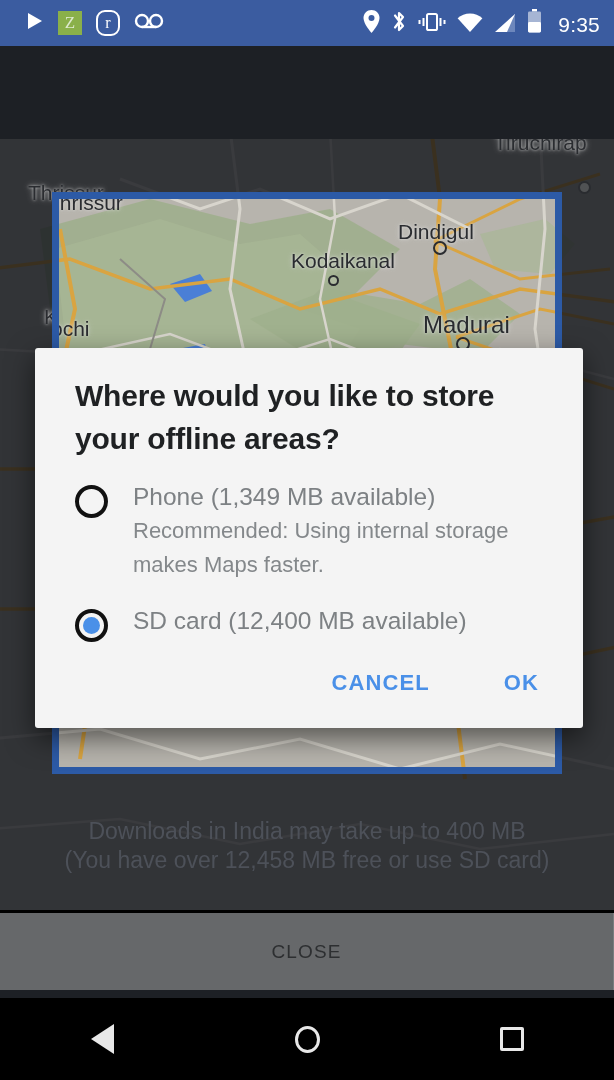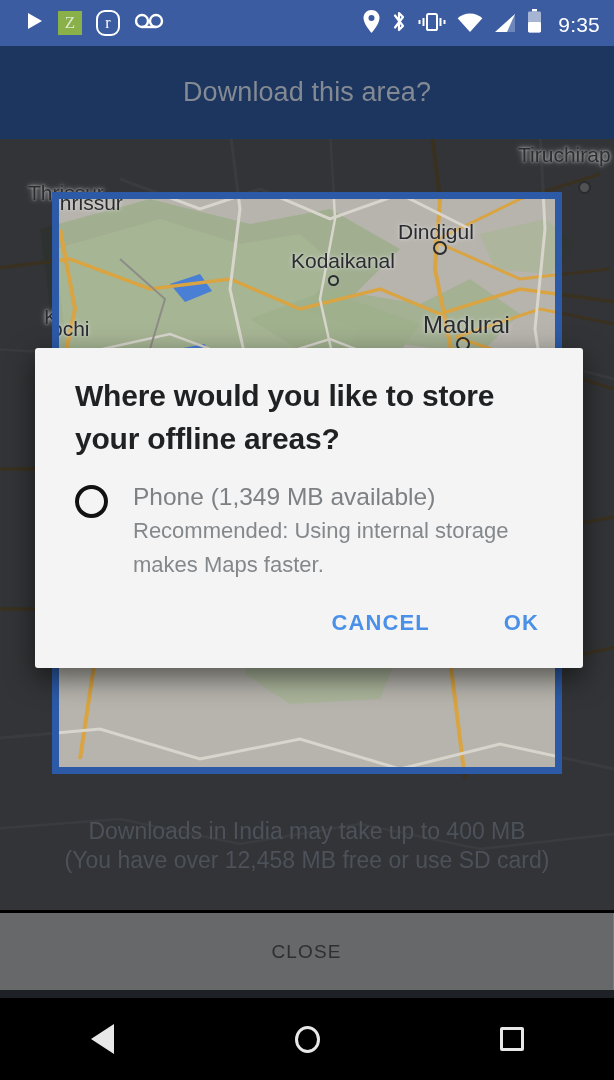--- a/index.html
+++ b/index.html
@@ -273,23 +273,20 @@
         <svg width="15" height="24" viewBox="0 0 15 24">
           <rect x="5" y="0" width="5" height="2.4" fill="#fff"></rect>
           <rect x="1" y="2.4" width="13" height="21" rx="1.4" fill="#fff" opacity="0.55"></rect>
           <rect x="1" y="13" width="13" height="10.4" rx="1.4" fill="#fff"></rect>
         </svg>
       </span>
       <span id="clock">9:35</span>
     </div>
   </div>
 
-  <div id="app-bar">
-    <div id="app-bar-title">Download this area?</div>
-  </div>
 
   <div id="map-area">
 
     <svg id="map-canvas" viewBox="0 0 614 771" preserveAspectRatio="none">
       <defs>
         <g id="mapbody">
           <rect x="0" y="0" width="614" height="771" fill="#b7b4ad"></rect>
 
           <path d="M40 90 L150 60 L250 85 L330 70 L400 110 L350 160 L420 185 L380 240
                    L300 230 L250 270 L180 250 L120 290 L60 250 Z" fill="#9dae8b" opacity="0.85"></path>
@@ -328,21 +325,21 @@
           <path d="M120 120 L165 160 L150 210 L185 250" stroke="#8d8c86" stroke-width="2" fill="none"></path>
           <path d="M-10 600 L100 590 L200 620 L300 600 L400 630 L500 605 L614 630" stroke="#d8d5cd" stroke-width="3" fill="none"></path>
           <path d="M-10 690 L120 680 L240 705 L360 685 L480 710 L614 695" stroke="#d8d5cd" stroke-width="2.5" fill="none"></path>
         </g>
       </defs>
       <use href="#mapbody"></use>
     </svg>
     <div id="map-scrim"></div>
 
     <div class="map-label" style="left:28px; top:42px;">Thrissur</div>
-    <div class="map-label" style="left:518px; top:-8px;margin-top:12px;">Tiruchirap</div>
+    <div class="map-label" style="left:494px; top:-8px;">Tiruchirap</div>
     <div class="map-dot" style="left:578px; top:42px; width:13px; height:13px;"></div>
     <div class="map-label" style="left:44px; top:166px;">Kochi</div>
     <div class="map-dot" style="left:62px; top:199px; width:13px; height:13px;"></div>
 
     <div id="selection-rect">
       <div id="selection-inner">
         <svg class="inner-map" viewBox="0 0 614 771" preserveAspectRatio="none">
           <use href="#mapbody"></use>
         </svg>
         <div class="map-label" style="left:339px; top:21px;">Dindigul</div>
@@ -389,20 +386,28 @@
       <div class="option-row">
         <div class="radio-outer">
           <div class="dot"></div>
         </div>
         <div class="option-text">
           <div class="option-label">Phone (1,349 MB available)</div>
           <div class="option-desc">Recommended: Using internal storage makes Maps faster.</div>
         </div>
       </div>
 
+      <div class="option-row" style="margin-top:22px;">
+        <div class="radio-outer checked">
+          <div class="dot"></div>
+        </div>
+        <div class="option-text">
+          <div class="option-label">SD card (12,400 MB available)</div>
+        </div>
+      </div>
 
     </div>
 
     <div id="dialog-actions">
       <div class="dialog-btn">CANCEL</div>
       <div class="dialog-btn">OK</div>
     </div>
   </div>
 
 </div>

